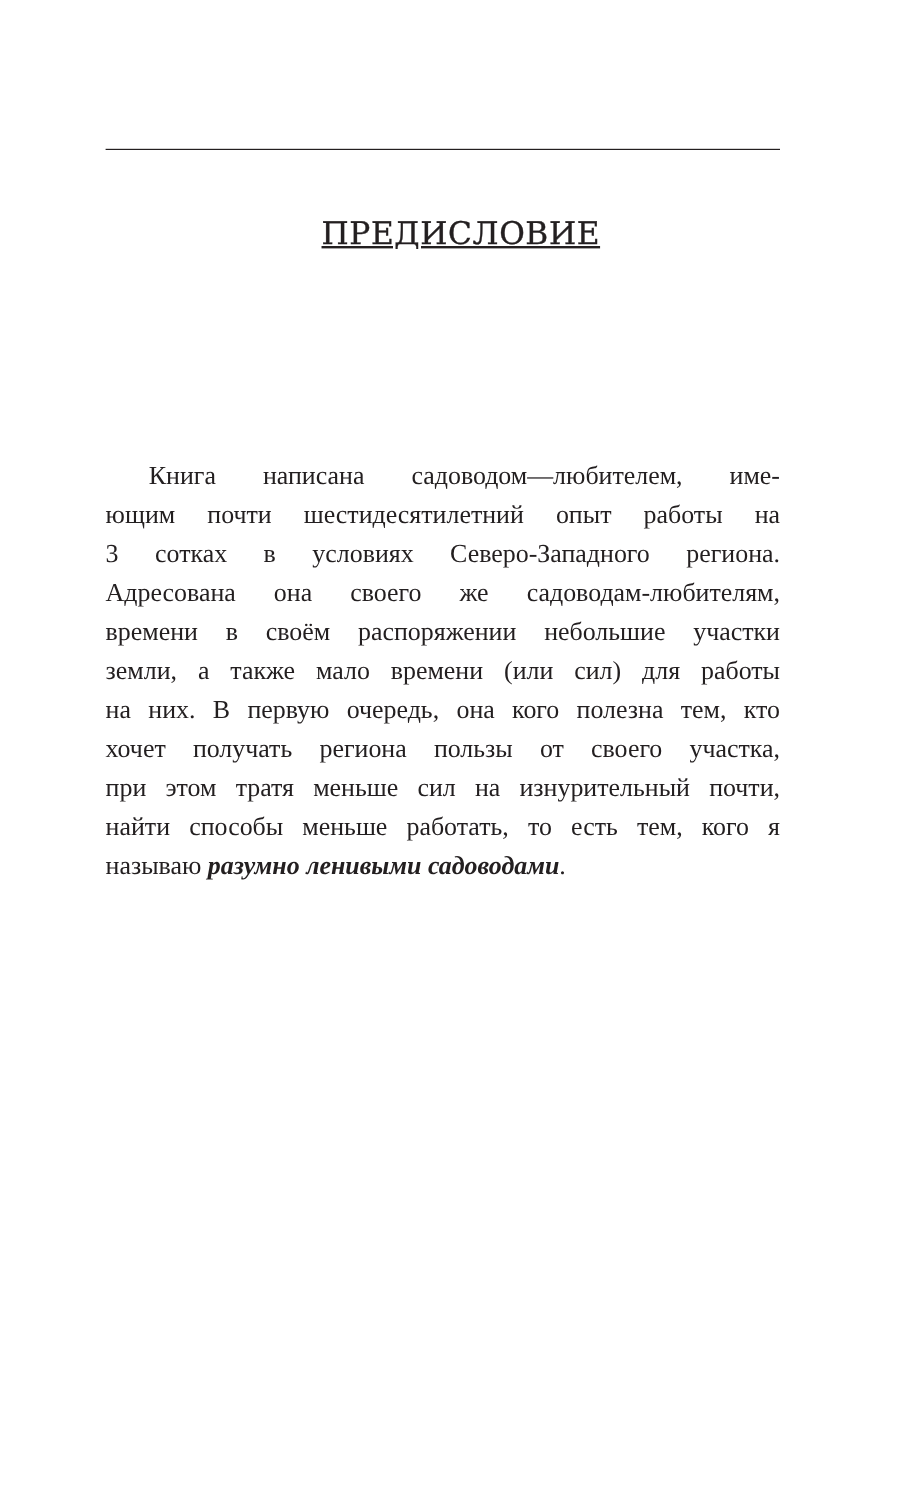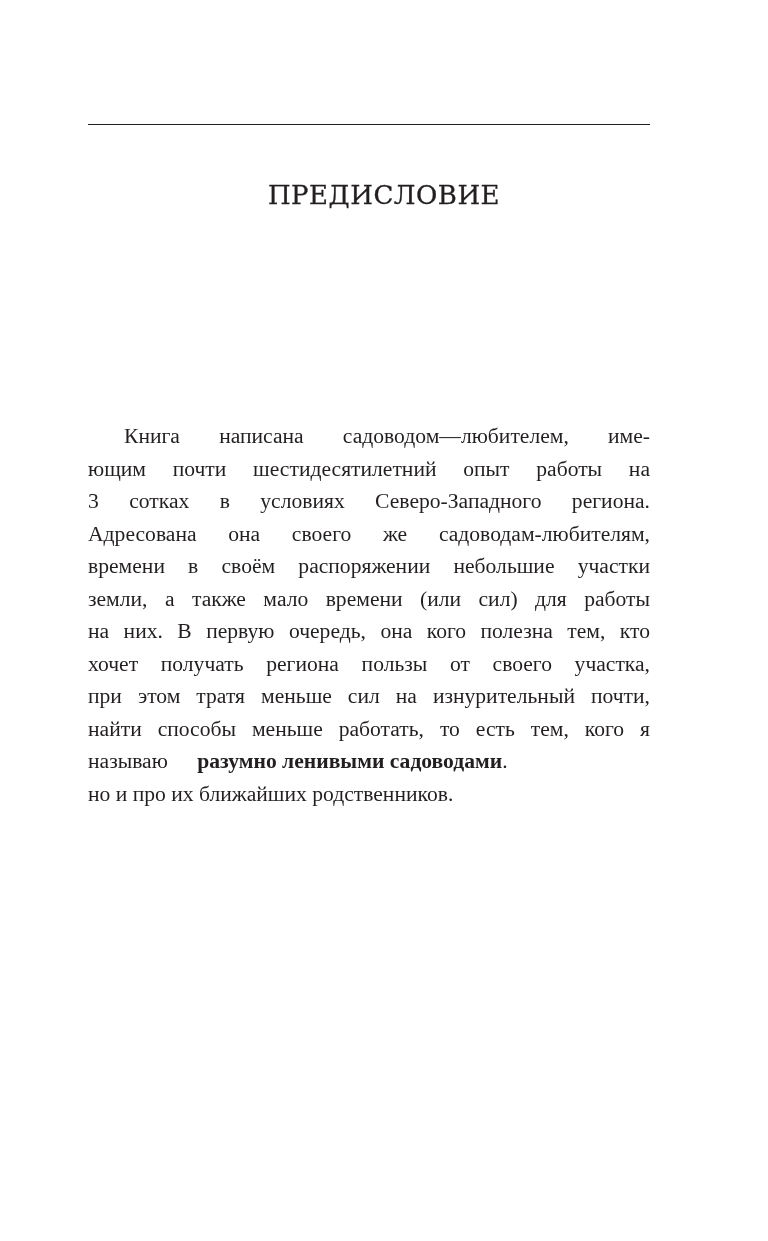--- a/index.html
+++ b/index.html
@@ -27,20 +27,21 @@
       position: absolute;
       left: 0;
       top: 180px;
       width: 768px;
       text-align: center;
       font-family: "DejaVu Serif", "Liberation Serif", serif;
       font-size: 26px;
       letter-spacing: 0.5px;
       font-weight: normal;
       margin: 0;
+      text-decoration: underline;
       -webkit-text-stroke: 0.3px #231f20;
     }
     .body {
       position: absolute;
       left: 88px;
       top: 380px;
       width: 562px;
       font-size: 21.6px;
       line-height: 32.5px;
     }
@@ -49,25 +50,24 @@
       white-space: nowrap;
       text-align: justify;
       text-align-last: justify;
       height: 32.5px;
     }
     .line.last {
       text-align-last: left;
     }
     .indent {
       padding-left: 36px;
-      margin-top: 40px;
     }
     .emph {
       font-weight: bold;
-      margin-left: 24px;
+      font-style: italic;
     }
   </style>
 </head>
 <body>
 
 <div class="rule"></div>
 
 <h1 class="title">ПРЕДИСЛОВИЕ</h1>
 
 <div class="body">
@@ -78,15 +78,14 @@
     <span class="line">Адресована она своего же садоводам-любителям,</span>
     <span class="line">времени в своём распоряжении небольшие участки</span>
     <span class="line">земли, а также мало времени (или сил) для работы</span>
     <span class="line">на них. В первую очередь, она кого полезна тем, кто</span>
     <span class="line">хочет получать региона пользы от своего участка,</span>
     <span class="line">при этом тратя меньше сил на изнурительный почти,</span>
     <span class="line">найти способы меньше работать, то есть тем, кого я</span>
     <span class="line last"><span>называю </span><span class="emph">разумно ленивыми садоводами</span><span>.</span></span>
   </div>
   <div>
-    <span class="line last">но и про их ближайших родственников.</span>
   </div>
 </div>
 
 </body></html>

